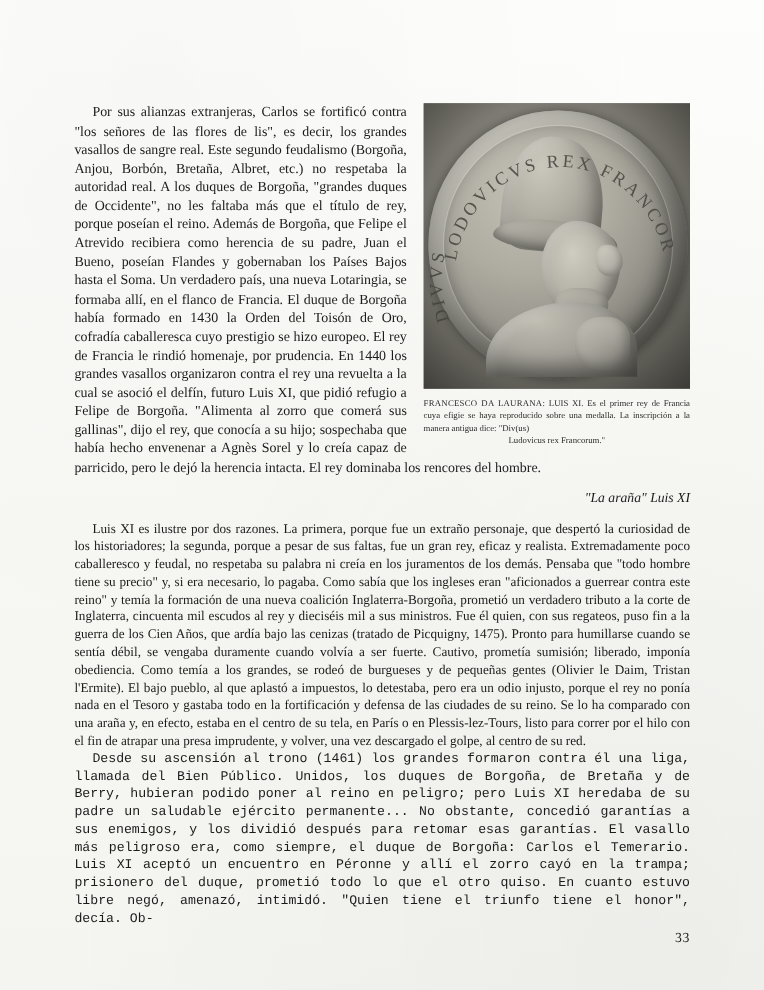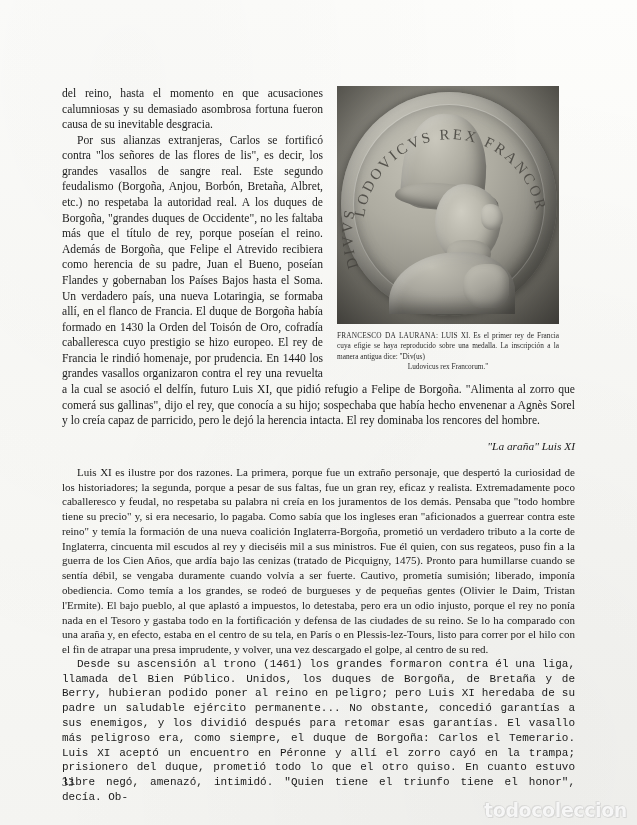--- a/index.html
+++ b/index.html
@@ -37,21 +37,21 @@
     position: absolute;
     left: 62px;
     top: 86px;
     width: 513px;
   }
 
   
   .figure {
     float: right;
     width: 222px;
-    margin: 0 16px 6px 14px;
+    margin: 0 0 6px 14px;
   }
 
   .medal-frame {
     width: 222px;
     height: 238px;
     position: relative;
     overflow: hidden;
     background: #6f6f6a;
   }
 
@@ -253,21 +253,21 @@
     hyphens: auto;
     -webkit-hyphens: auto;
   }
   .lower-text p + p { margin-top: 0; font-family: Liberation Mono, monospace; }
 
   .folio {
     position: absolute;
     left: 0;
     top: 690px;
     width: 513px;
-    text-align: left;
+    text-align: right;
     font-size: 11.5px;
     letter-spacing: 0.5px;
   }
 
   .watermark {
     position: absolute;
     right: 10px;
     bottom: 4px;
     font-family: "DejaVu Sans", sans-serif;
     font-weight: bold;
@@ -322,28 +322,26 @@
         <div class="vignette"></div>
       </div>
 
       <figcaption class="caption">
         <span class="artist">FRANCESCO DA LAURANA:</span><span> LUIS XI. Es el primer rey de Francia cuya efigie se haya reproducido sobre una medalla. La inscripción a la manera antigua dice: "Div(us)</span>
         <span class="last-line">Ludovicus rex Francorum."</span>
       </figcaption>
     </figure>
 
     <div class="body-text">
-      <p class="no-indent">del reino, hasta el momento en que acusaciones calumniosas y su demasiado asombrosa fortuna fueron causa de su inevitable desgracia.</p>
       <p>Por sus alianzas extranjeras, Carlos se fortificó contra "los señores de las flores de lis", es decir, los grandes vasallos de sangre real. Este segundo feudalismo (Borgoña, Anjou, Borbón, Bretaña, Albret, etc.) no respetaba la autoridad real. A los duques de Borgoña, "grandes duques de Occidente", no les faltaba más que el título de rey, porque poseían el reino. Además de Borgoña, que Felipe el Atrevido recibiera como herencia de su padre, Juan el Bueno, poseían Flandes y gobernaban los Países Bajos hasta el Soma. Un verdadero país, una nueva Lotaringia, se formaba allí, en el flanco de Francia. El duque de Borgoña había formado en 1430 la Orden del Toisón de Oro, cofradía caballeresca cuyo prestigio se hizo europeo. El rey de Francia le rindió homenaje, por prudencia. En 1440 los grandes vasallos organizaron contra el rey una revuelta a la cual se asoció el delfín, futuro Luis XI, que pidió refugio a Felipe de Borgoña. "Alimenta al zorro que comerá sus gallinas", dijo el rey, que conocía a su hijo; sospechaba que había hecho envenenar a Agnès Sorel y lo creía capaz de parricido, pero le dejó la herencia intacta. El rey dominaba los rencores del hombre.</p>
     </div>
 
     <div class="attrib">"La araña" Luis XI</div>
 
     <div class="lower-text">
       <p>Luis XI es ilustre por dos razones. La primera, porque fue un extraño personaje, que despertó la curiosidad de los historiadores; la segunda, porque a pesar de sus faltas, fue un gran rey, eficaz y realista. Extremadamente poco caballeresco y feudal, no respetaba su palabra ni creía en los juramentos de los demás. Pensaba que "todo hombre tiene su precio" y, si era necesario, lo pagaba. Como sabía que los ingleses eran "aficionados a guerrear contra este reino" y temía la formación de una nueva coalición Inglaterra-Borgoña, prometió un verdadero tributo a la corte de Inglaterra, cincuenta mil escudos al rey y dieciséis mil a sus ministros. Fue él quien, con sus regateos, puso fin a la guerra de los Cien Años, que ardía bajo las cenizas (tratado de Picquigny, 1475). Pronto para humillarse cuando se sentía débil, se vengaba duramente cuando volvía a ser fuerte. Cautivo, prometía sumisión; liberado, imponía obediencia. Como temía a los grandes, se rodeó de burgueses y de pequeñas gentes (Olivier le Daim, Tristan l'Ermite). El bajo pueblo, al que aplastó a impuestos, lo detestaba, pero era un odio injusto, porque el rey no ponía nada en el Tesoro y gastaba todo en la fortificación y defensa de las ciudades de su reino. Se lo ha comparado con una araña y, en efecto, estaba en el centro de su tela, en París o en Plessis-lez-Tours, listo para correr por el hilo con el fin de atrapar una presa imprudente, y volver, una vez descargado el golpe, al centro de su red.</p>
       <p>Desde su ascensión al trono (1461) los grandes formaron contra él una liga, llamada del Bien Público. Unidos, los duques de Borgoña, de Bretaña y de Berry, hubieran podido poner al reino en peligro; pero Luis XI heredaba de su padre un saludable ejército permanente... No obstante, concedió garantías a sus enemigos, y los dividió después para retomar esas garantías. El vasallo más peligroso era, como siempre, el duque de Borgoña: Carlos el Temerario. Luis XI aceptó un encuentro en Péronne y allí el zorro cayó en la trampa; prisionero del duque, prometió todo lo que el otro quiso. En cuanto estuvo libre negó, amenazó, intimidó. "Quien tiene el triunfo tiene el honor", decía. Ob-</p>
     </div>
 
     <div class="folio">33</div>
   </div>
 
-  <div class="watermark">todocoleccion</div>
 </div>
 
 </body></html>

